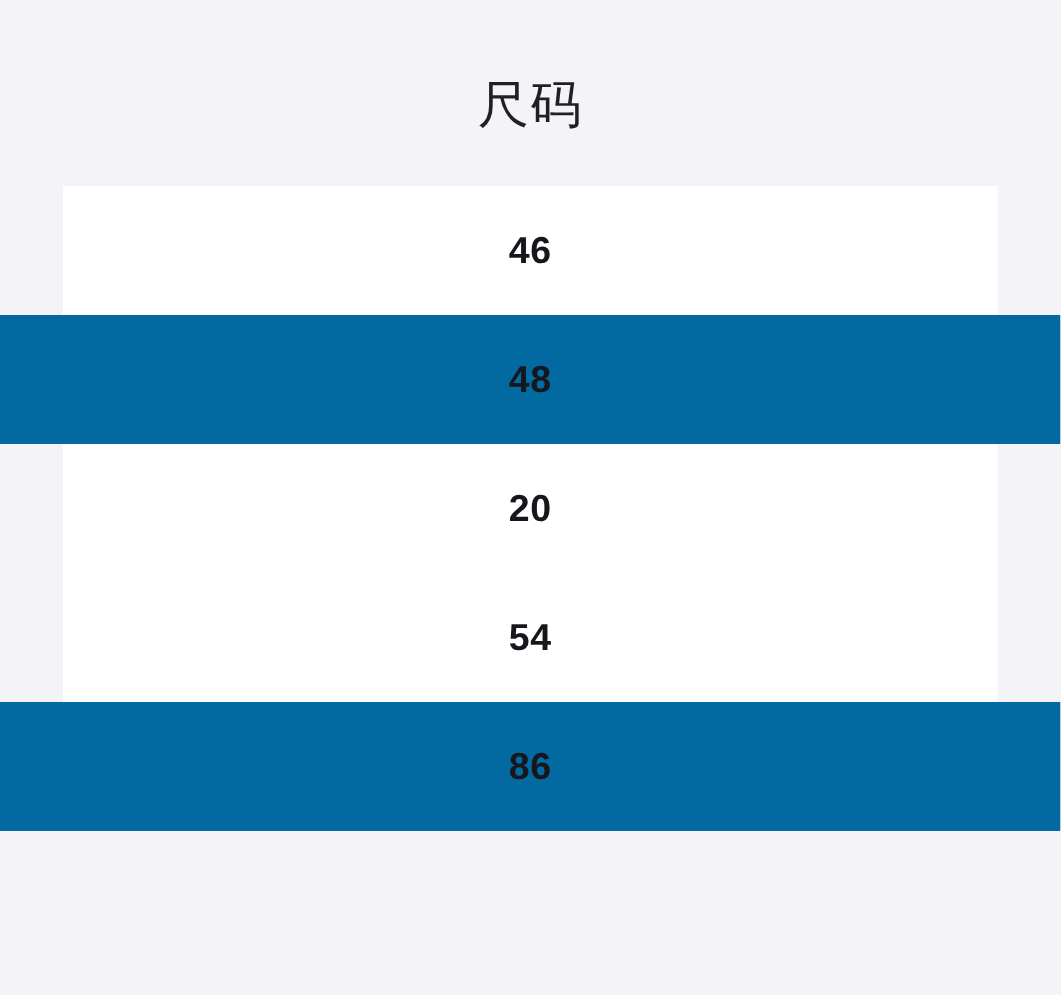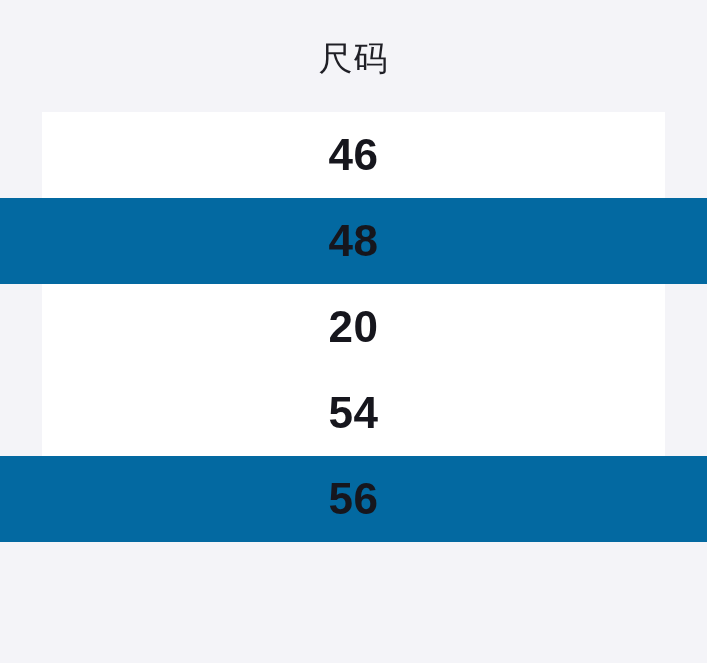--- a/index.html
+++ b/index.html
@@ -17,21 +17,21 @@
   .page {
     position: relative;
     width: 707px;
     height: 663px;
     background: #f4f4f8;
     box-sizing: border-box;
   }
 
   .size-table {
     position: absolute;
-    top: 4px;
+    top: 16px;
     left: 0;
     width: 707px;
   }
 
   .table-header {
     height: 108px;
     display: flex;
     align-items: center;
     justify-content: center;
     background: #f4f4f8;
@@ -57,21 +57,21 @@
     justify-content: center;
     background: #0369a1;
   }
 
   .table-row.row-alt {
     background: #ffffff;
     margin: 0 42px;
   }
 
   .cell-value {
-    font-size: 44px;
+    font-size: 25px;
     font-weight: 700;
     color: #16161d;
     line-height: 1;
     letter-spacing: 0.5px;
   }
 </style>
 </head>
 <body>
 
 <div class="page">
@@ -95,18 +95,18 @@
       <div class="table-row row-alt">
         <span class="cell-value">20</span>
       </div>
 
 
       <div class="table-row row-alt">
         <span class="cell-value">54</span>
       </div>
 
       <div class="table-row">
-        <span class="cell-value">56</span>
+        <span class="cell-value">86</span>
       </div>
 
     </div>
   </div>
 </div>
 
 </body></html>

